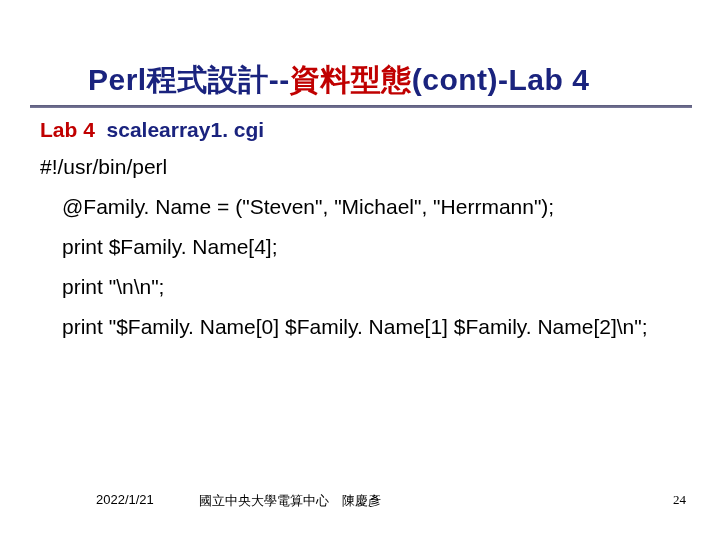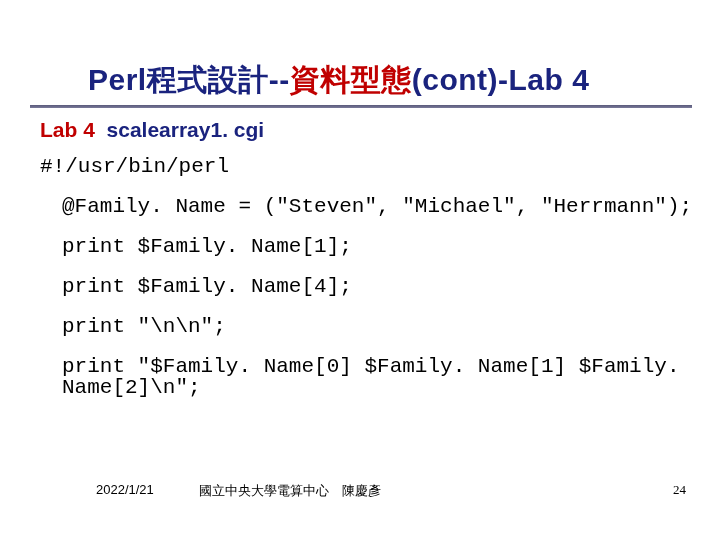--- a/index.html
+++ b/index.html
@@ -7,24 +7,24 @@
   .slide { position: relative; width: 720px; height: 540px; padding: 0; }
   .title-wrap { padding: 60px 0 0 88px; }
   .title { font-size: 30px; font-weight: bold; letter-spacing: 0.5px; }
   .t-blue { color: #1a237e; font-family: Arial, "Microsoft JhengHei", sans-serif; }
   .t-blue-end { color: #1a237e; font-family: Arial, sans-serif; }
   .t-red { color: #c00000; font-family: "Microsoft JhengHei", Arial, sans-serif; }
   .title-underline { margin: 4px 0 0 30px; width: 662px; height: 3px; background: linear-gradient(to bottom,#5a5a7a,#7a7a9a); }
   .lab-line { padding: 10px 0 0 40px; font-size: 21px; font-weight: bold; font-family: Arial, "Microsoft JhengHei", sans-serif; }
   .lab-red { color: #c00000; }
   .lab-blue { color: #1a237e; }
-  .code-block { padding: 14px 0 0 40px; font-size: 21px; color: #000; font-family: Liberation Mono, monospace; line-height: 1.0; }
+  .code-block { padding: 14px 0 0 40px; font-size: 21px; color: #000; font-family: Liberation Sans, sans-serif; line-height: 1.0; }
   .code-line { margin: 0 0 19px 0; }
   .indent { padding-left: 22px; }
-  .footer { position: absolute; left: 0; bottom: 38px; width: 720px; height: 20px; font-size: 13px; }
+  .footer { position: absolute; left: 0; bottom: 28px; width: 720px; height: 20px; font-size: 13px; }
   .f-date { position: absolute; left: 96px; font-family: Arial, sans-serif; }
   .f-center { position: absolute; left: 0; width: 580px; text-align: center; font-family: "Microsoft JhengHei", Arial, sans-serif; }
   .f-page { position: absolute; right: 34px; font-family: Liberation Serif, serif; }
 </style>
 </head>
 <body>
 
 <div class="slide">
 
   <div class="title-wrap">
@@ -34,21 +34,20 @@
   </div>
   <div class="title-underline"></div>
 
   <div class="lab-line">
     <span class="lab-red">Lab 4</span>&nbsp;&nbsp;<span class="lab-blue">scalearray1. cgi</span>
   </div>
 
   <div class="code-block">
     <div class="code-line">#!/usr/bin/perl</div>
     <div class="code-line indent">@Family. Name = ("Steven", "Michael", "Herrmann");</div>
-    <div class="code-line indent">print $Family. Name[1];</div>
     <div class="code-line indent">print $Family. Name[4];</div>
     <div class="code-line indent">print "\n\n";</div>
     <div class="code-line indent">print "$Family. Name[0] $Family. Name[1]  $Family. Name[2]\n";</div>
   </div>
 
   <div class="footer">
     <span class="f-date">2022/1/21</span>
     <span class="f-center">國立中央大學電算中心　陳慶彥</span>
     <span class="f-page">24</span>
   </div>

